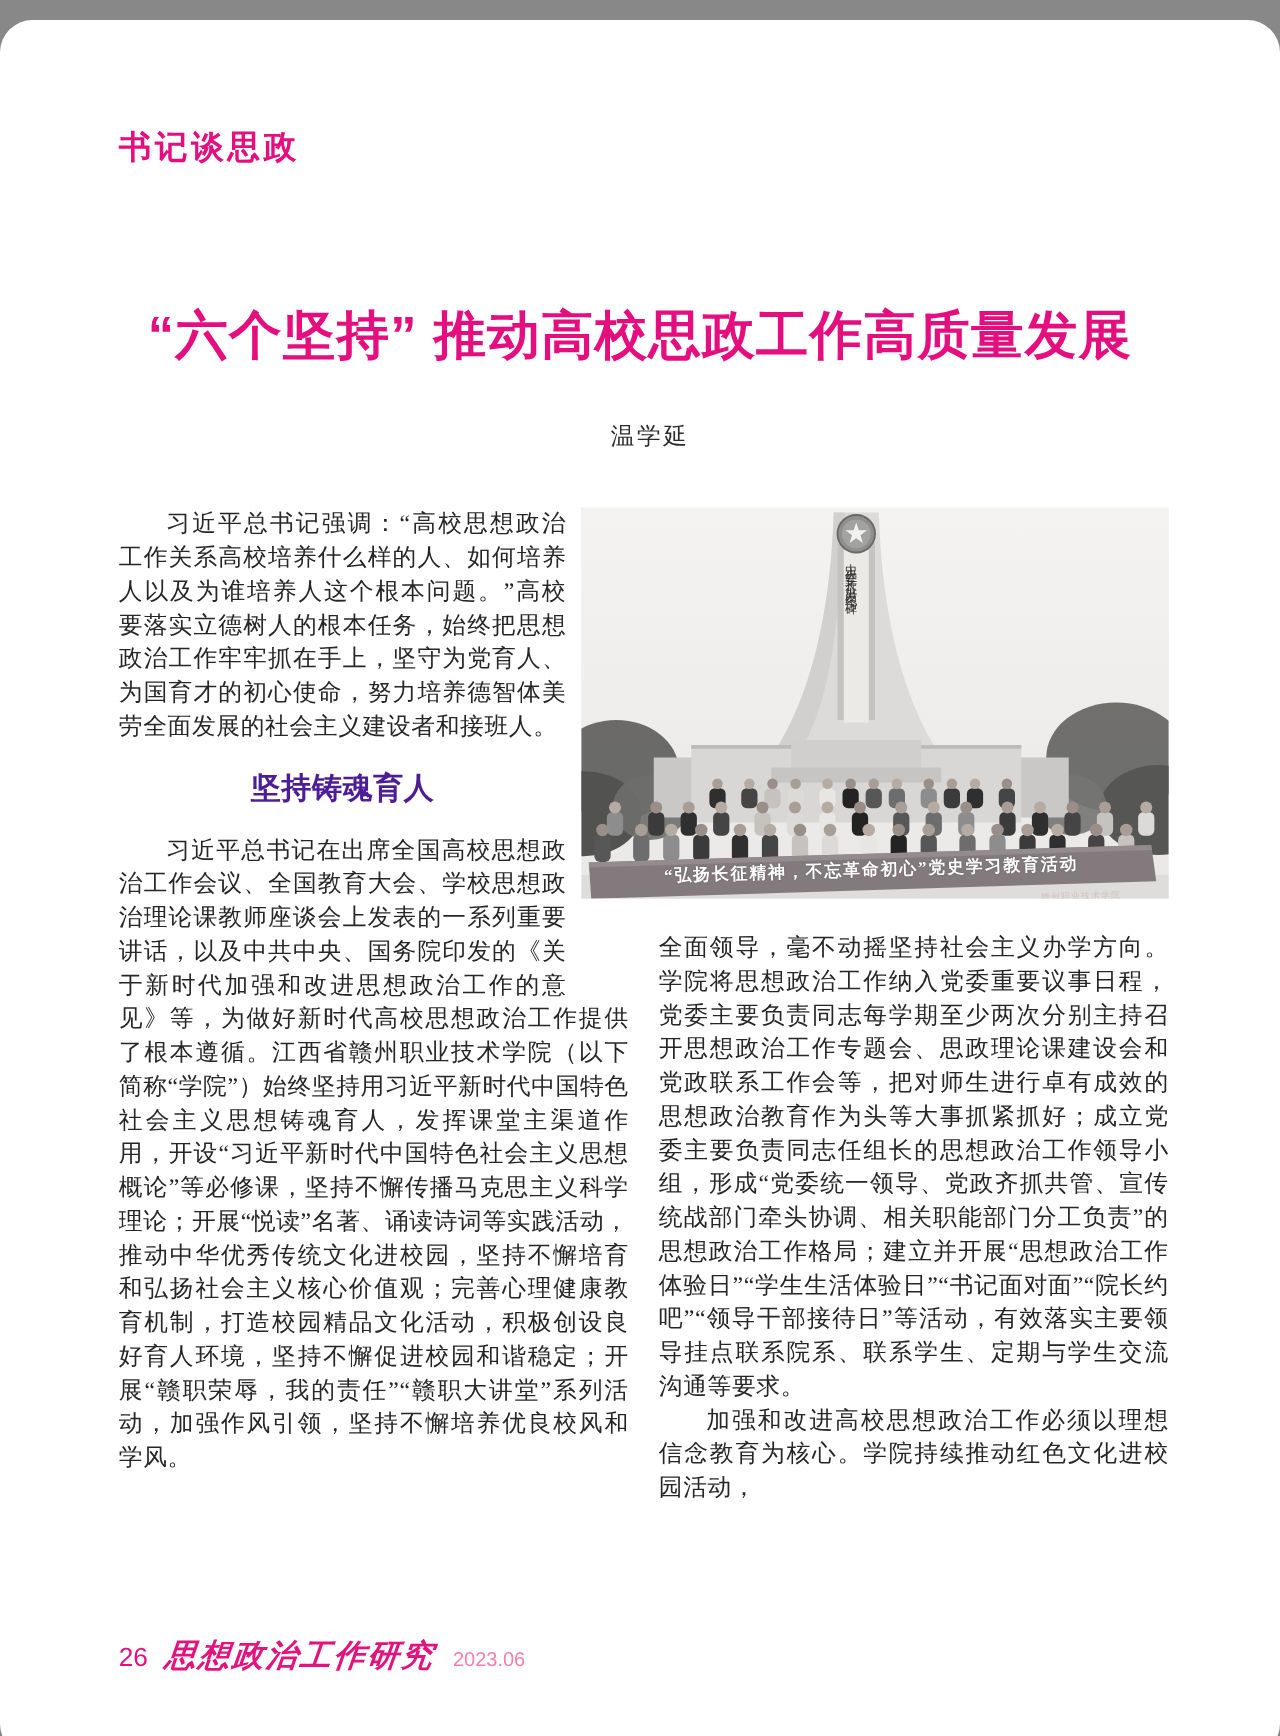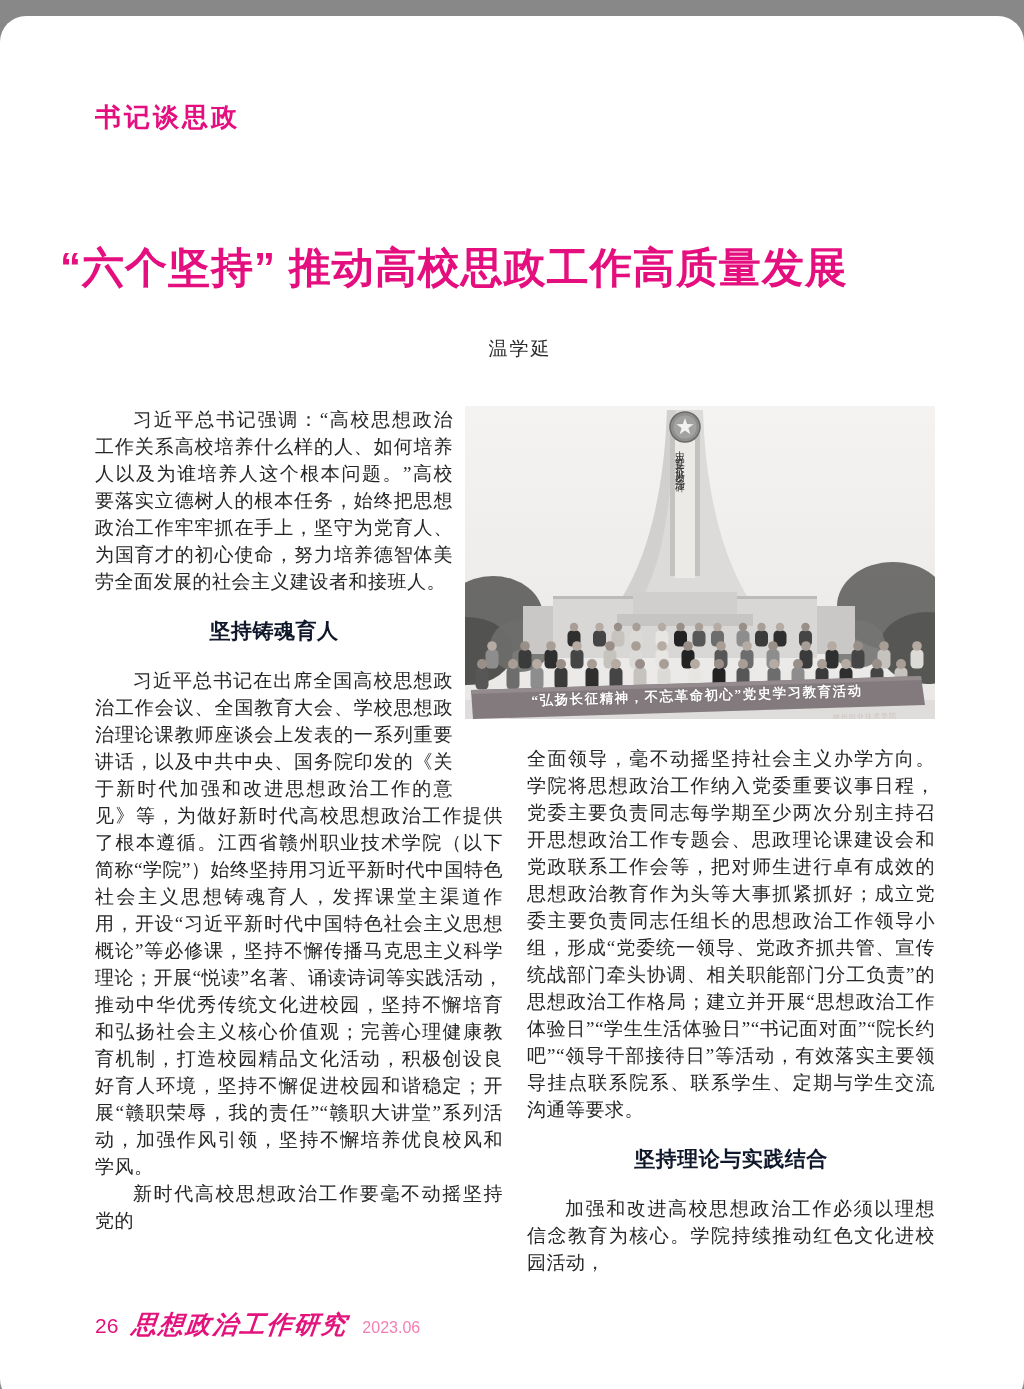--- a/index.html
+++ b/index.html
@@ -10,39 +10,40 @@
     color:#262626;
     border-radius:26px;
   }
   .eyebrow {
     position:absolute; left:95px; top:84px;
     font-family:"Liberation Sans","DejaVu Sans",sans-serif;
     font-weight:bold; font-size:26px; letter-spacing:3px; color:#e50e7e;
   }
   .title {
     position:absolute; left:60px; right:60px; top:222px;
+    text-align:center;
     font-family:"Liberation Sans","DejaVu Sans",sans-serif;
     font-weight:800; font-size:42px; line-height:60px; letter-spacing:1px;
     color:#e50e7e;
   }
   .author {
     position:absolute; left:16px; right:0; top:320px;
     text-align:center; font-size:19px; letter-spacing:2px; color:#2b2b2b;
   }
   .columns {
     position:absolute; left:95px; top:390px; width:840px;
     display:flex; gap:24px;justify-content:center;
   }
   .col { width:408px; font-size:19px; line-height:27px; text-align:justify; letter-spacing:0.5px; }
   .col p { margin:0; text-indent:2em; }
   .col p.no-indent { text-indent:0; }
   .photo-intrusion { float:right; width:50px; height:390px; }
   .sec-heading {
     font-family:"Liberation Sans","DejaVu Sans",sans-serif;
-    font-weight:bold; font-size:21px; line-height:28px; color:#0f172a;
+    font-weight:bold; font-size:24px; line-height:28px; color:#4c1d95;
     text-align:center; margin:22px 0;
   }
   
   .photo {
     position:relative; width:470px; height:313px; margin-left:-62px;
     background:#f1f0ee; overflow:hidden;
   }
   .photo svg { position:absolute; left:0; top:0; }
   .monument-label {
     position:absolute; left:205px; top:37px; height:136px;
@@ -94,21 +95,20 @@
 
   <div class="author">温学延</div>
 
   <div class="columns">
 
     <div class="col">
       <div class="photo-intrusion"></div>
       <p>习近平总书记强调：“高校思想政治工作关系高校培养什么样的人、如何培养人以及为谁培养人这个根本问题。”高校要落实立德树人的根本任务，始终把思想政治工作牢牢抓在手上，坚守为党育人、为国育才的初心使命，努力培养德智体美劳全面发展的社会主义建设者和接班人。</p>
       <div class="sec-heading">坚持铸魂育人</div>
       <p>习近平总书记在出席全国高校思想政治工作会议、全国教育大会、学校思想政治理论课教师座谈会上发表的一系列重要讲话，以及中共中央、国务院印发的《关于新时代加强和改进思想政治工作的意见》等，为做好新时代高校思想政治工作提供了根本遵循。江西省赣州职业技术学院（以下简称“学院”）始终坚持用习近平新时代中国特色社会主义思想铸魂育人，发挥课堂主渠道作用，开设“习近平新时代中国特色社会主义思想概论”等必修课，坚持不懈传播马克思主义科学理论；开展“悦读”名著、诵读诗词等实践活动，推动中华优秀传统文化进校园，坚持不懈培育和弘扬社会主义核心价值观；完善心理健康教育机制，打造校园精品文化活动，积极创设良好育人环境，坚持不懈促进校园和谐稳定；开展“赣职荣辱，我的责任”“赣职大讲堂”系列活动，加强作风引领，坚持不懈培养优良校风和学风。</p>
-      <p>新时代高校思想政治工作要毫不动摇坚持党的</p>
     </div>
 
     <div class="col">
 
       <div class="photo">
         <svg width="470" height="313" viewBox="0 0 470 313">
           <defs>
             <linearGradient id="sky" x1="0" y1="0" x2="0" y2="1">
               <stop offset="0" stop-color="#f4f3f1"></stop>
               <stop offset="1" stop-color="#e9e8e6"></stop>
@@ -246,21 +246,20 @@
           <polygon points="6,284 456,270 460,299 8,313" fill="#837a7d"></polygon>
           <polygon points="6,284 456,270 456.6,274 6.6,288" fill="#948b8e"></polygon>
         </svg>
         <div class="monument-label">中央红军长征出发纪念碑</div>
         <div class="banner-label">“弘扬长征精神，不忘革命初心”党史学习教育活动</div>
         <div class="banner-sub">赣州职业技术学院</div>
       </div>
 
 
       <p class="no-indent para-after-photo">全面领导，毫不动摇坚持社会主义办学方向。学院将思想政治工作纳入党委重要议事日程，党委主要负责同志每学期至少两次分别主持召开思想政治工作专题会、思政理论课建设会和党政联系工作会等，把对师生进行卓有成效的思想政治教育作为头等大事抓紧抓好；成立党委主要负责同志任组长的思想政治工作领导小组，形成“党委统一领导、党政齐抓共管、宣传统战部门牵头协调、相关职能部门分工负责”的思想政治工作格局；建立并开展“思想政治工作体验日”“学生生活体验日”“书记面对面”“院长约吧”“领导干部接待日”等活动，有效落实主要领导挂点联系院系、联系学生、定期与学生交流沟通等要求。</p>
-      <div class="sec-heading">坚持理论与实践结合</div>
       <p>加强和改进高校思想政治工作必须以理想信念教育为核心。学院持续推动红色文化进校园活动，</p>
     </div>
   </div>
 
   <div class="footer">
     <span class="page-num">26</span>
     <span class="journal-logo">思想政治工作研究</span>
     <span class="issue">2023.06</span>
   </div>
 

